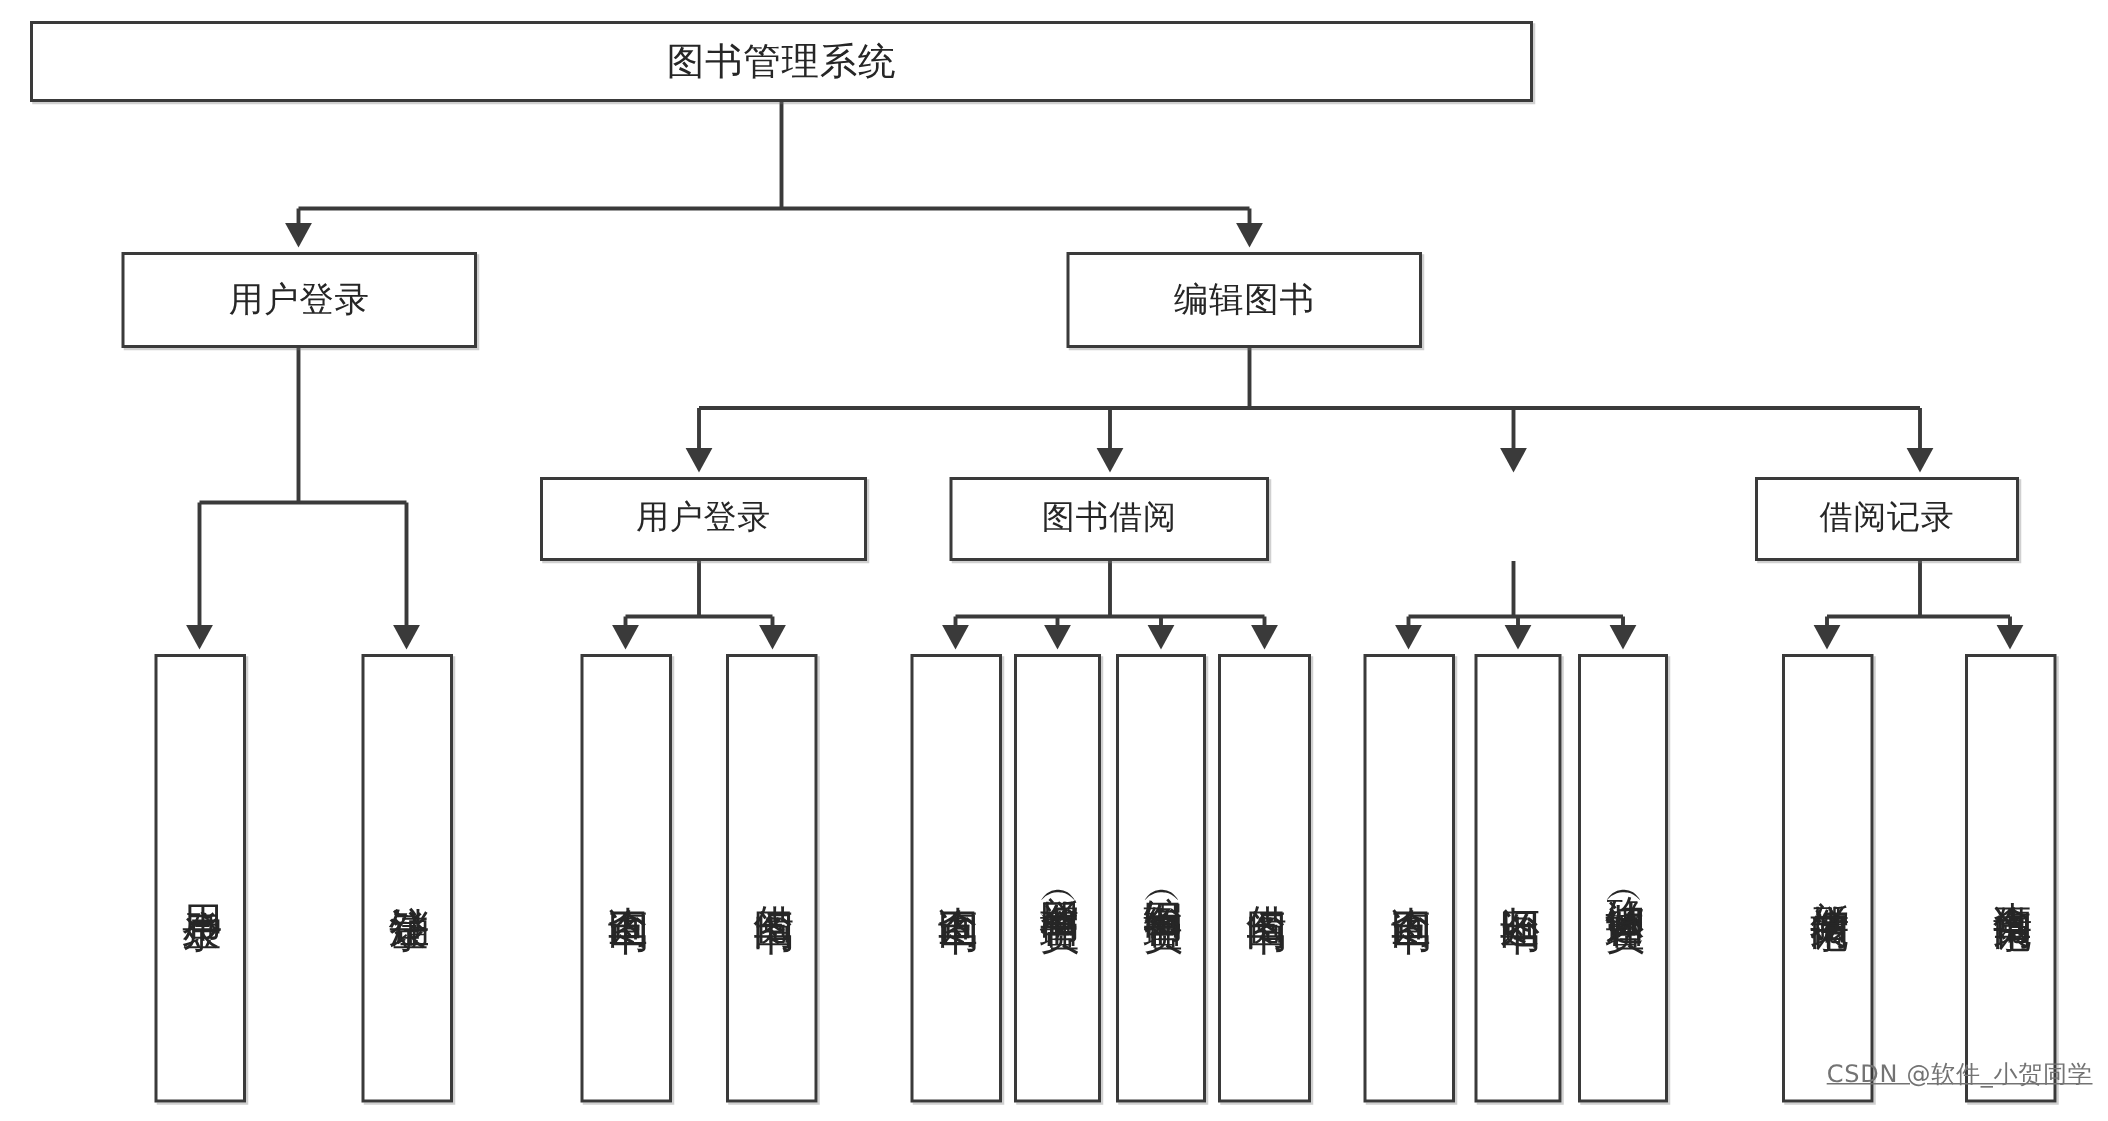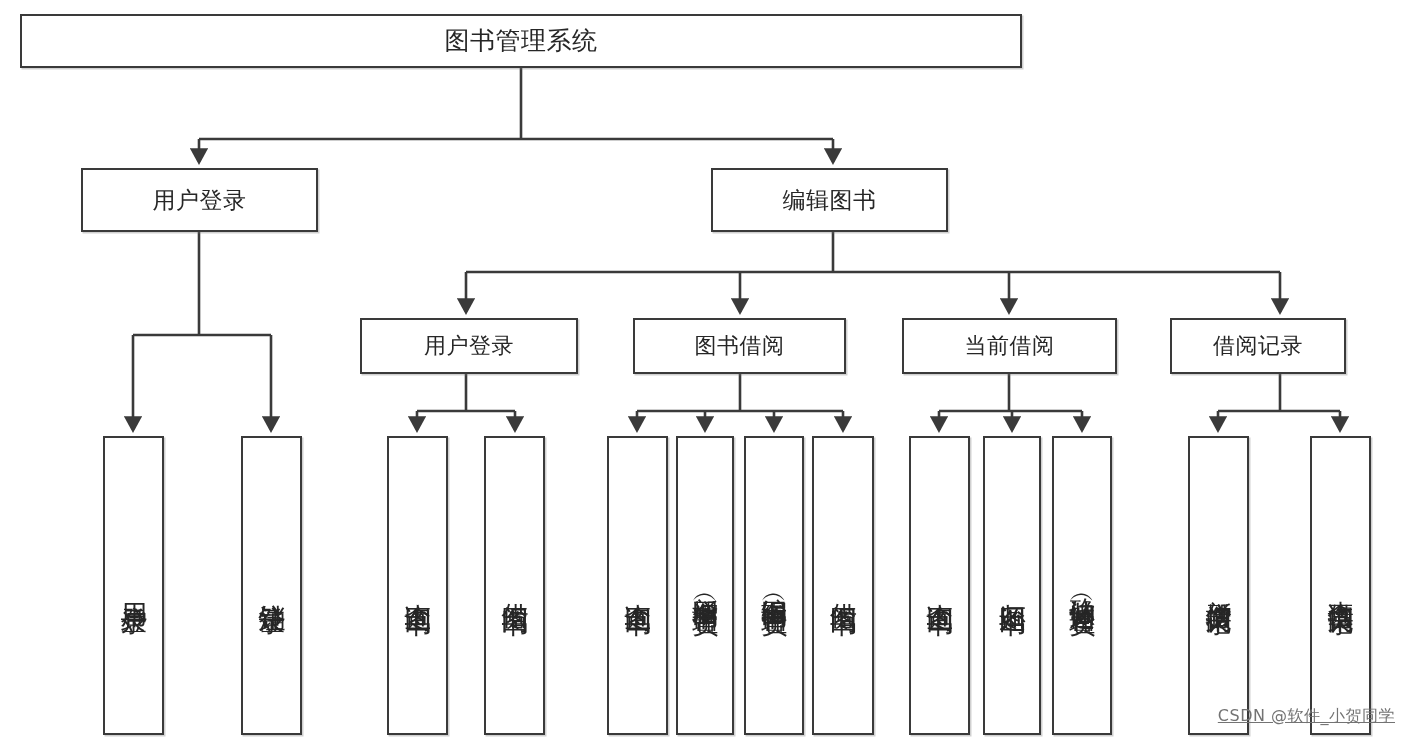--- a/index.html
+++ b/index.html
@@ -136,23 +136,20 @@
   <div class="node lvl2" style="left:711px;top:168px;width:237px;height:64px;">
     <span class="lbl">编辑图书</span>
   </div>
 
   <div class="node lvl3" style="left:360px;top:318px;width:218px;height:56px;">
     <span class="lbl">用户登录</span>
   </div>
   <div class="node lvl3" style="left:633px;top:318px;width:213px;height:56px;">
     <span class="lbl">图书借阅</span>
   </div>
-  <div class="node lvl3" style="left:902px;top:318px;width:215px;height:56px;">
-    <span class="lbl">当前借阅</span>
-  </div>
   <div class="node lvl3" style="left:1170px;top:318px;width:176px;height:56px;">
     <span class="lbl">借阅记录</span>
   </div>
 
   <div class="node leaf" style="left:103px;top:436px;width:61px;height:299px;">
     <span class="lbl">用户登录</span>
   </div>
   <div class="node leaf" style="left:241px;top:436px;width:61px;height:299px;">
     <span class="lbl">注销登录</span>
   </div>

